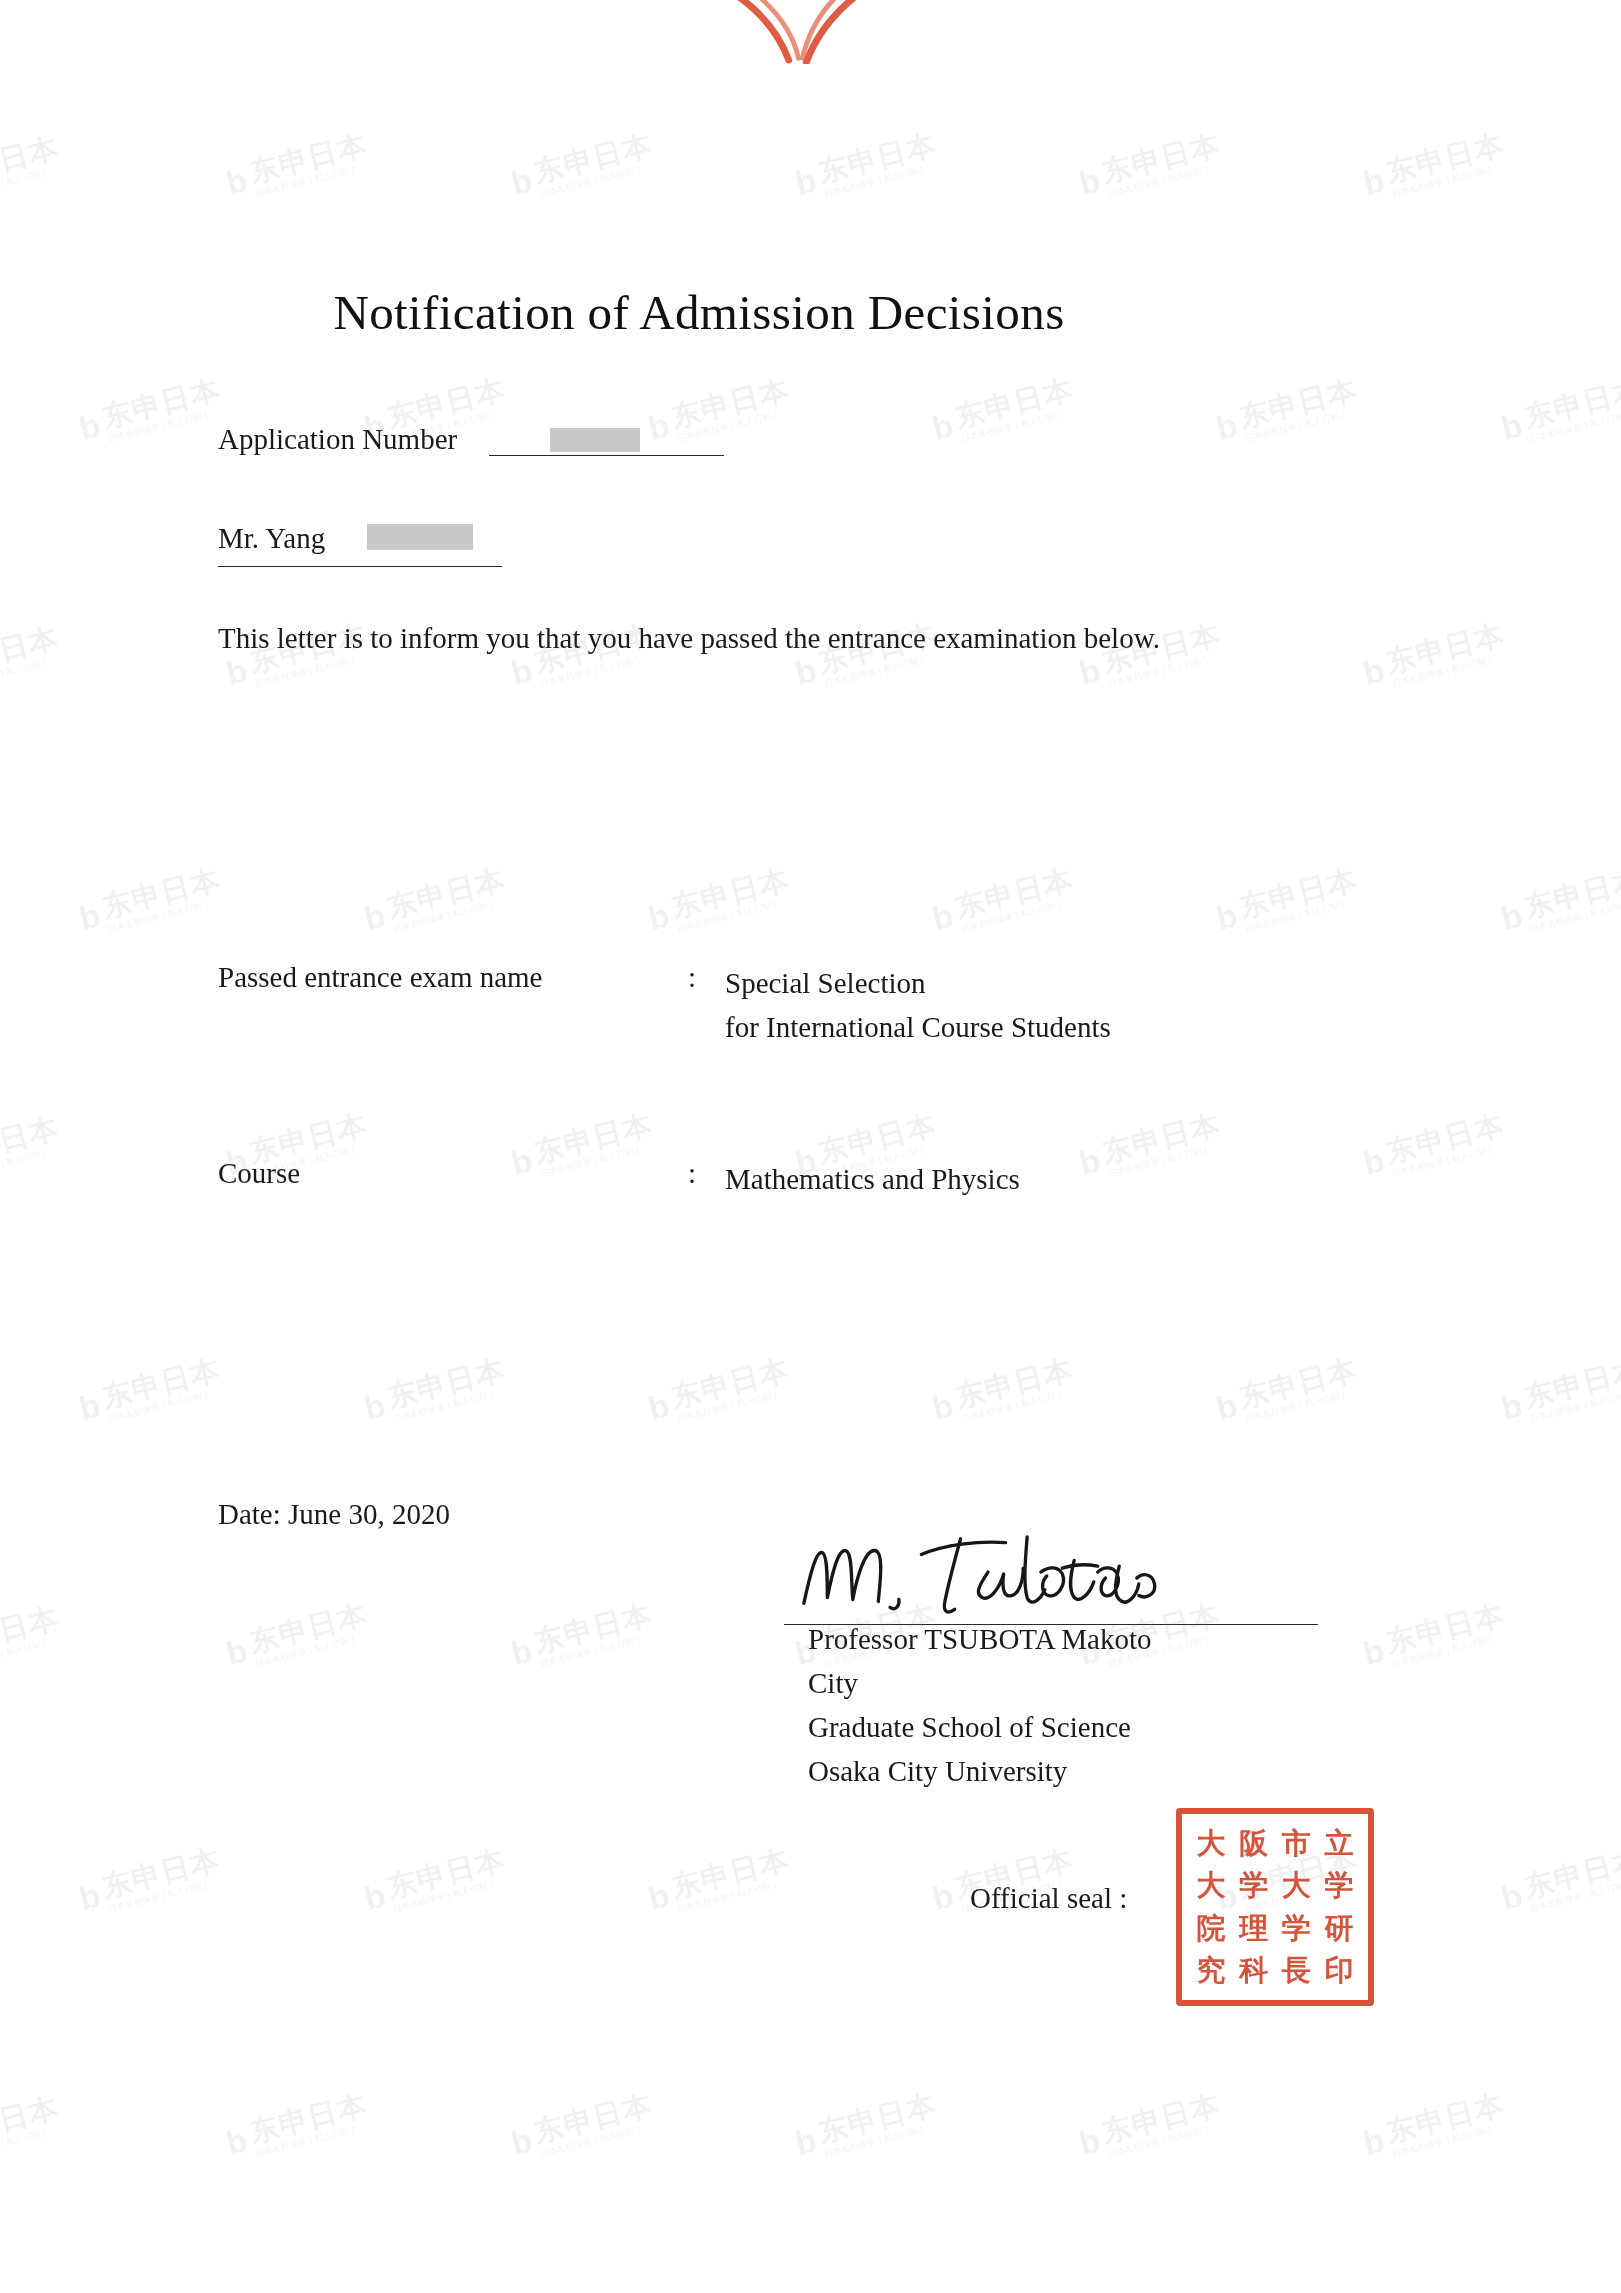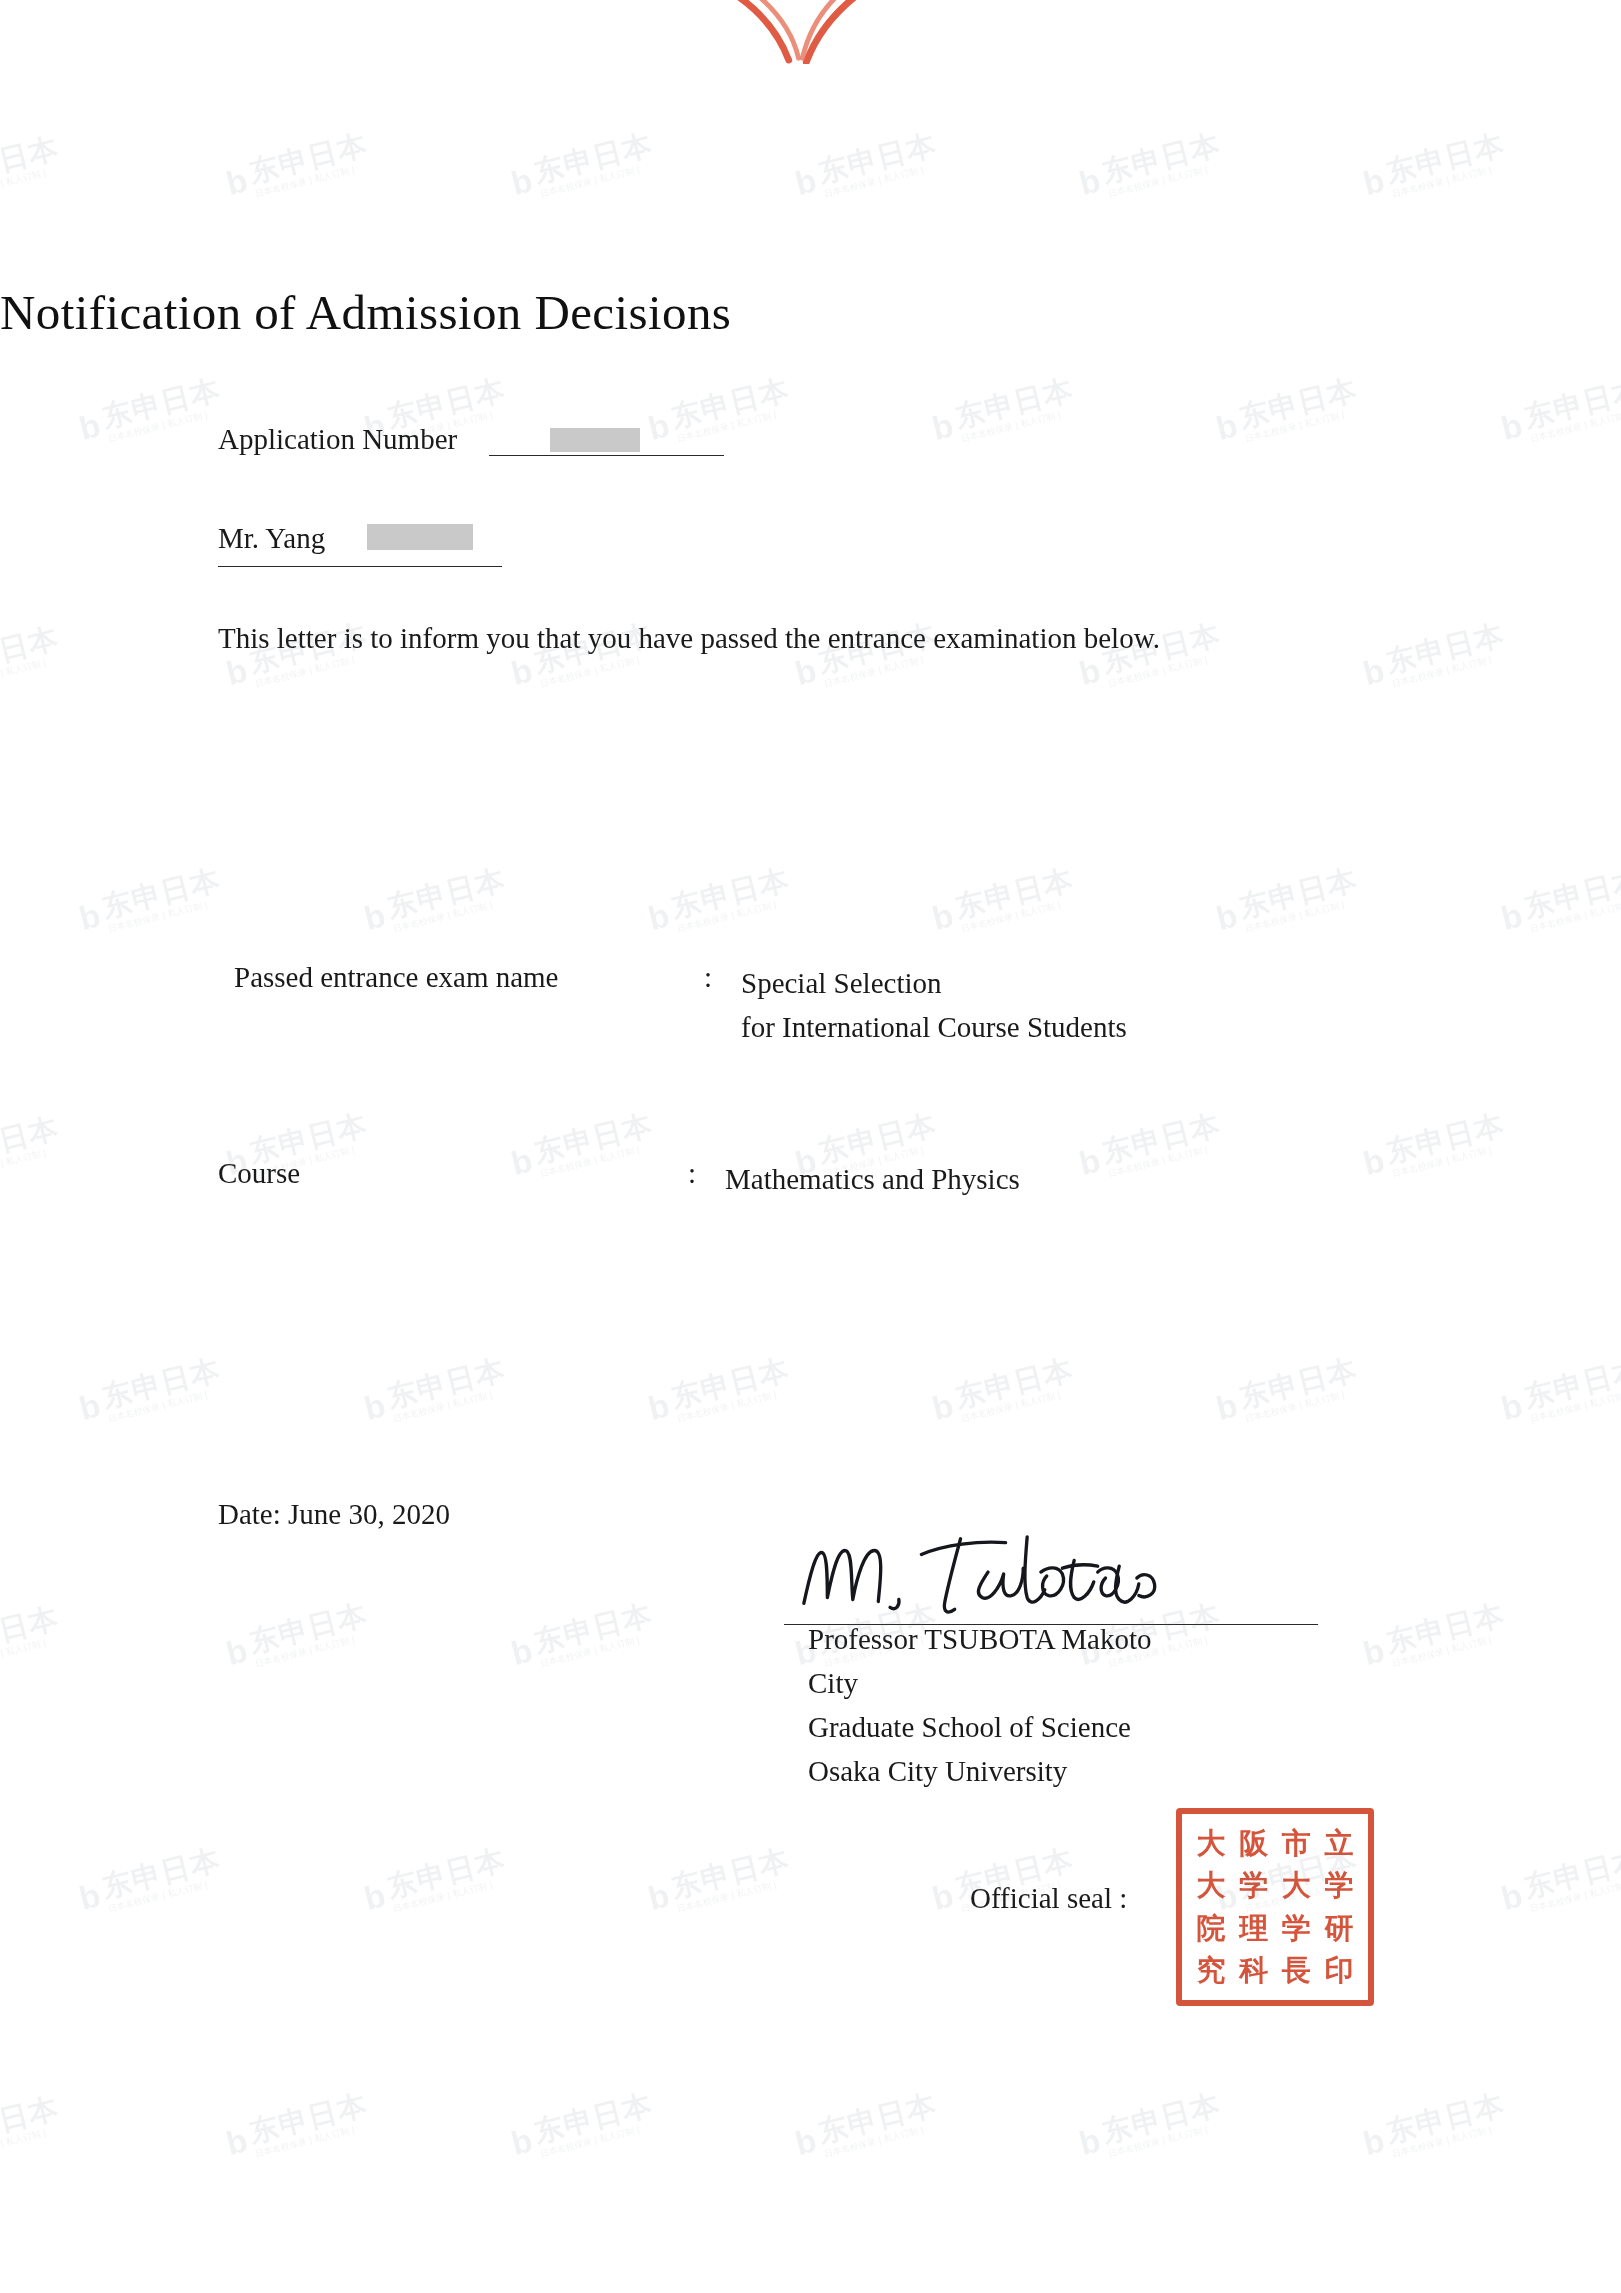--- a/index.html
+++ b/index.html
@@ -75,21 +75,21 @@
     position: absolute;
     inset: 0;
     z-index: 3;
   }
 
   .title {
     position: absolute;
     top: 284px;
     left: 0;
     width: 1398px;
-    text-align: left;
+    text-align: center;
     font-size: 49px;
     letter-spacing: 0.4px;
     color: #111;
   }
 
   .row-appnum {
     position: absolute;
     top: 423px;
     left: 218px;
     font-size: 29px;
@@ -132,21 +132,21 @@
 
   .field {
     position: absolute;
     font-size: 29px;
     display: flex;
   }
   .field .f-label { width: 470px; }
   .field .f-colon { width: 37px; }
   .field .f-value { line-height: 1.52; }
 
-  .field-exam { top: 961px; left: 234px; }
+  .field-exam { top: 961px; left: 218px; }
   .field-course { top: 1157px; left: 218px; }
 
   .date {
     position: absolute;
     top: 1498px;
     left: 218px;
     font-size: 29px;
   }
 
   .sign-block {

